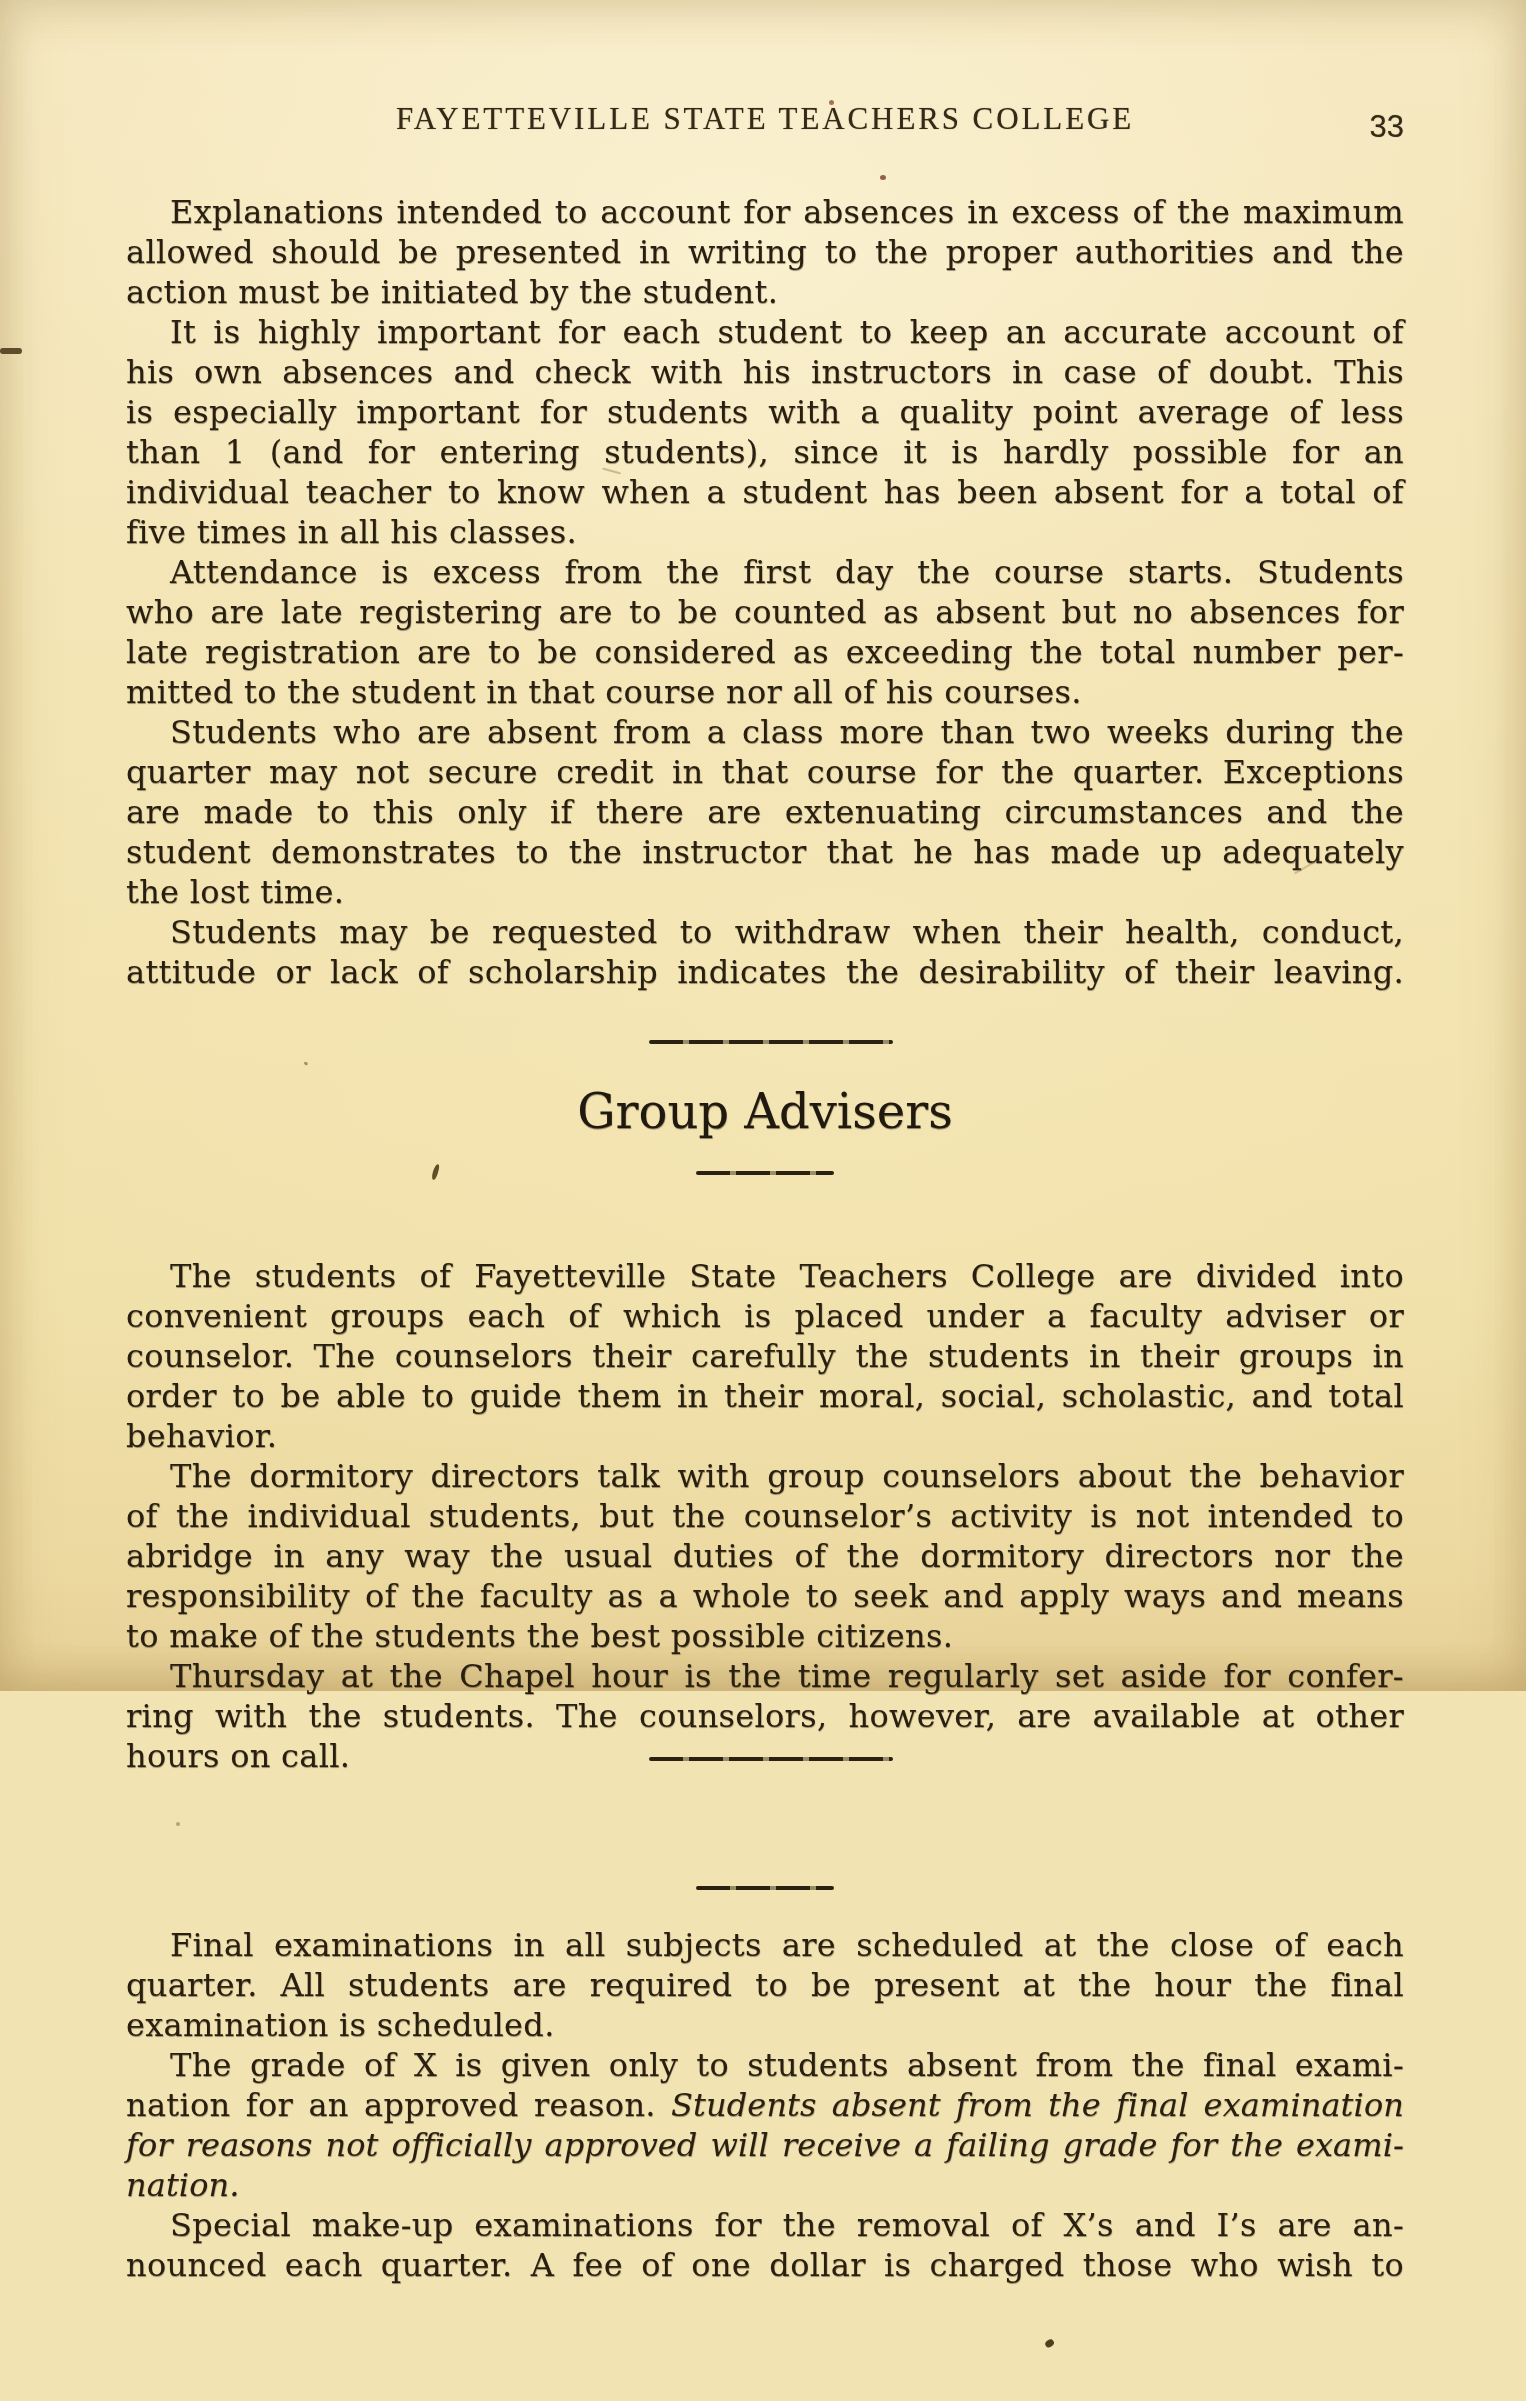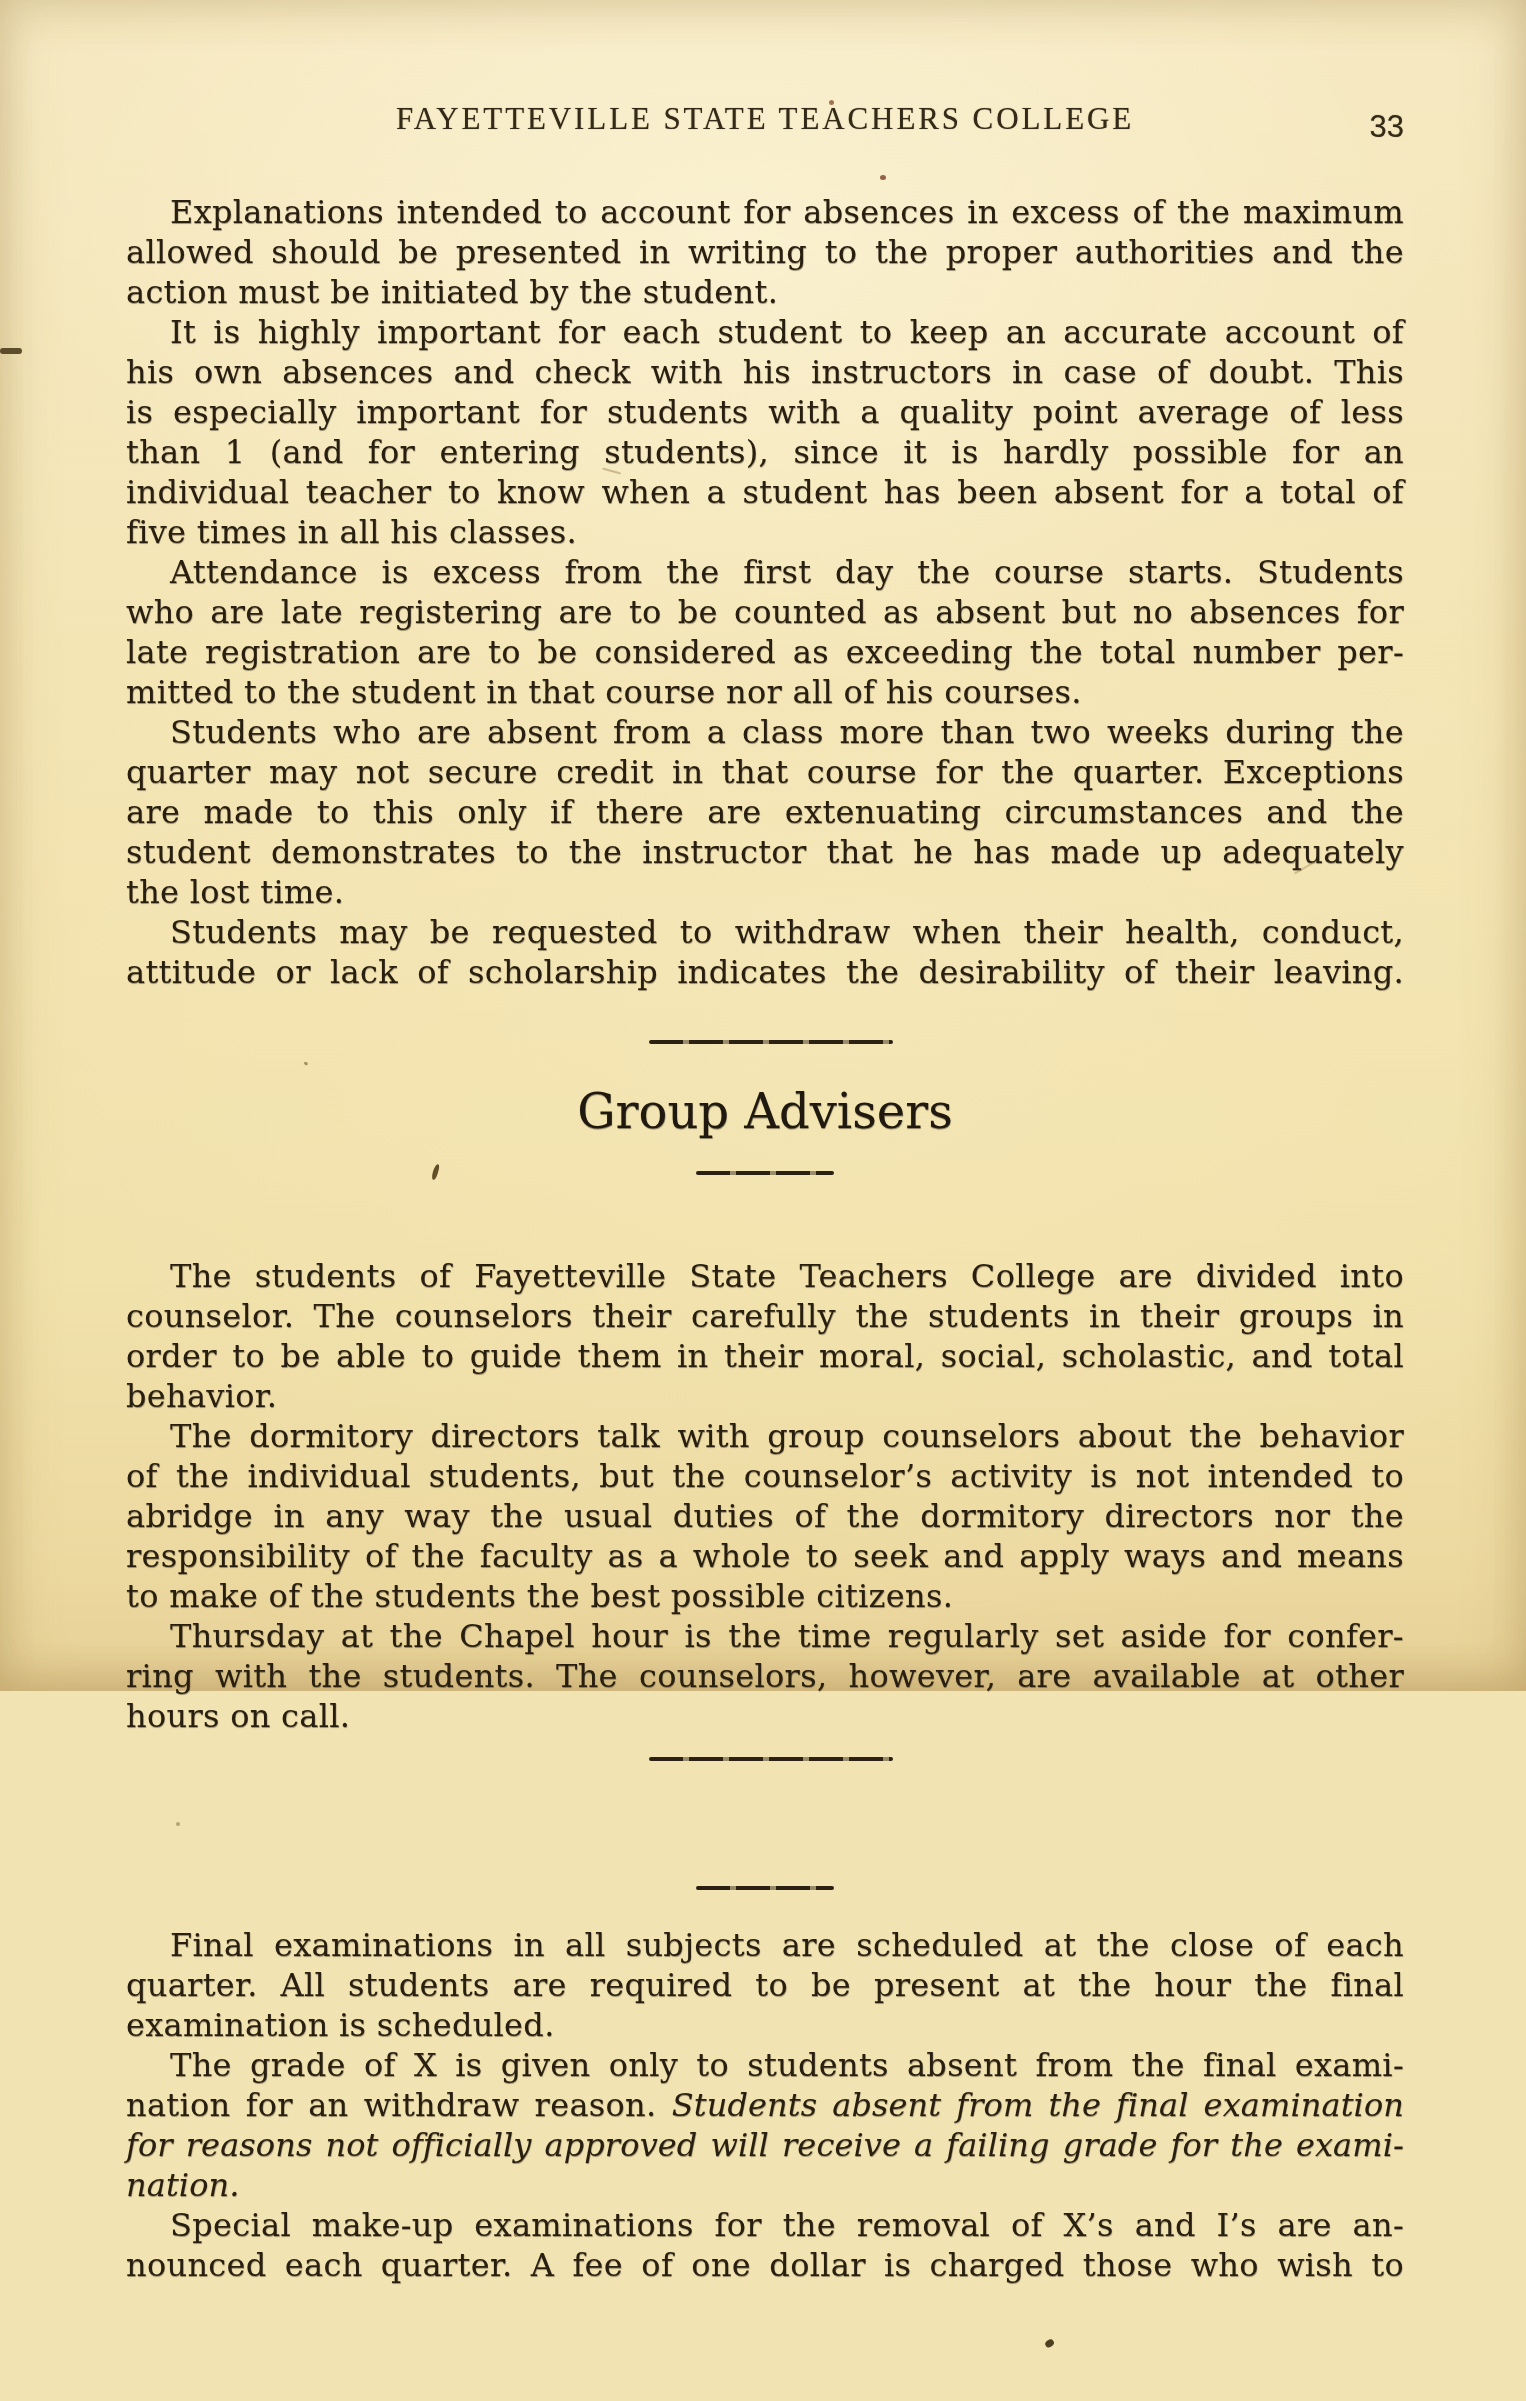--- a/index.html
+++ b/index.html
@@ -156,20 +156,21 @@
       </div>
   </div>
 
   <div class="rule r1"></div>
   <h2 class="sect-h h1">Group Advisers</h2>
   <div class="rule r2"></div>
 
   <div class="col body-block b2" style="position:absolute;">
     <div class="para">
         <div class="tline tfirst">The students of Fayetteville State Teachers College are divided into</div>
+        <div class="tline">convenient groups each of which is placed under a faculty adviser or</div>
         <div class="tline">counselor. The counselors their carefully the students in their groups in</div>
         <div class="tline">order to be able to guide them in their moral, social, scholastic, and total</div>
         <div class="tline tlast">behavior.</div>
       </div>
     <div class="para">
         <div class="tline tfirst">The dormitory directors talk with group counselors about the behavior</div>
         <div class="tline">of the individual students, but the counselor’s activity is not intended to</div>
         <div class="tline">abridge in any way the usual duties of the dormitory directors nor the</div>
         <div class="tline">responsibility of the faculty as a whole to seek and apply ways and means</div>
         <div class="tline tlast">to make of the students the best possible citizens.</div>
@@ -185,21 +186,21 @@
   <div class="rule r4"></div>
 
   <div class="col body-block b3" style="position:absolute;">
     <div class="para">
         <div class="tline tfirst">Final examinations in all subjects are scheduled at the close of each</div>
         <div class="tline">quarter. All students are required to be present at the hour the final</div>
         <div class="tline tlast">examination is scheduled.</div>
       </div>
     <div class="para">
         <div class="tline tfirst">The grade of X is given only to students absent from the final exami-</div>
-        <div class="tline"><span>nation for an withdraw reason. </span><span class="it">Students absent from the final examination</span></div>
+        <div class="tline"><span>nation for an approved reason. </span><span class="it">Students absent from the final examination</span></div>
         <div class="tline"><span class="it">for reasons not officially approved will receive a failing grade for the exami-</span></div>
         <div class="tline tlast"><span class="it">nation.</span></div>
       </div>
     <div class="para jl">
         <div class="tline tfirst">Special make-up examinations for the removal of X’s and I’s are an-</div>
         <div class="tline tlast">nounced each quarter. A fee of one dollar is charged those who wish to</div>
       </div>
   </div>
 
   <div class="speck sp1"></div>

